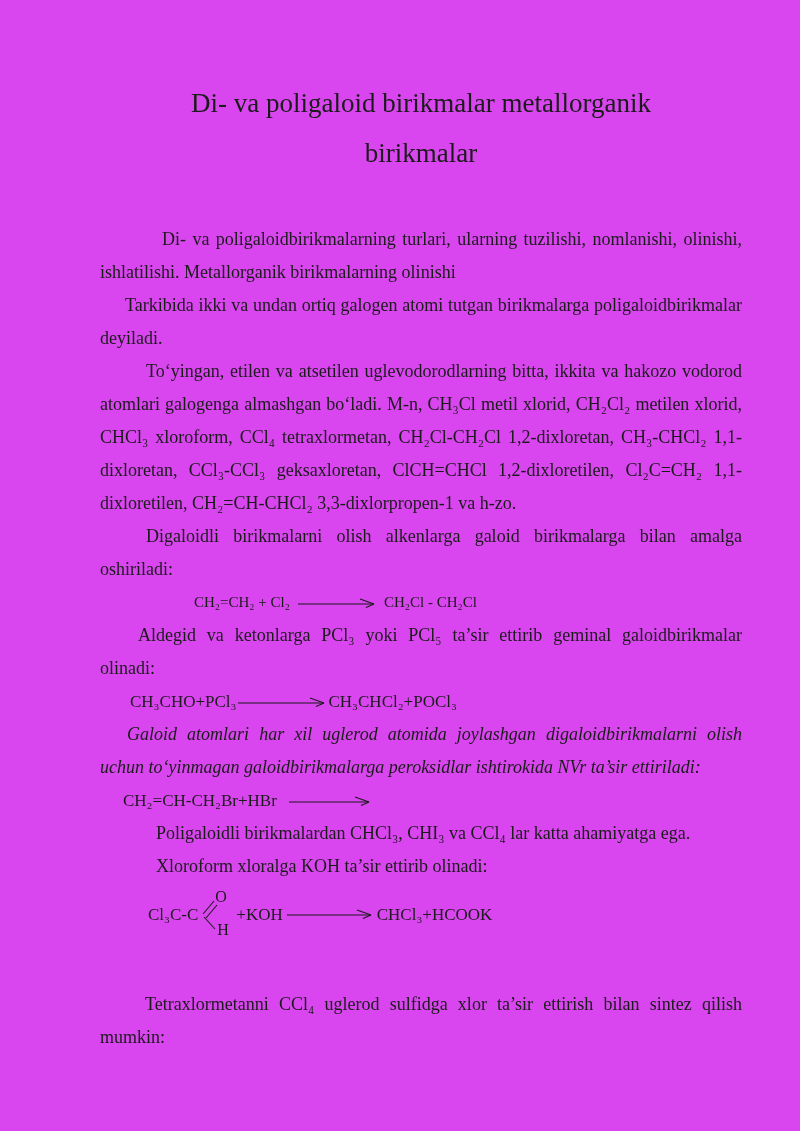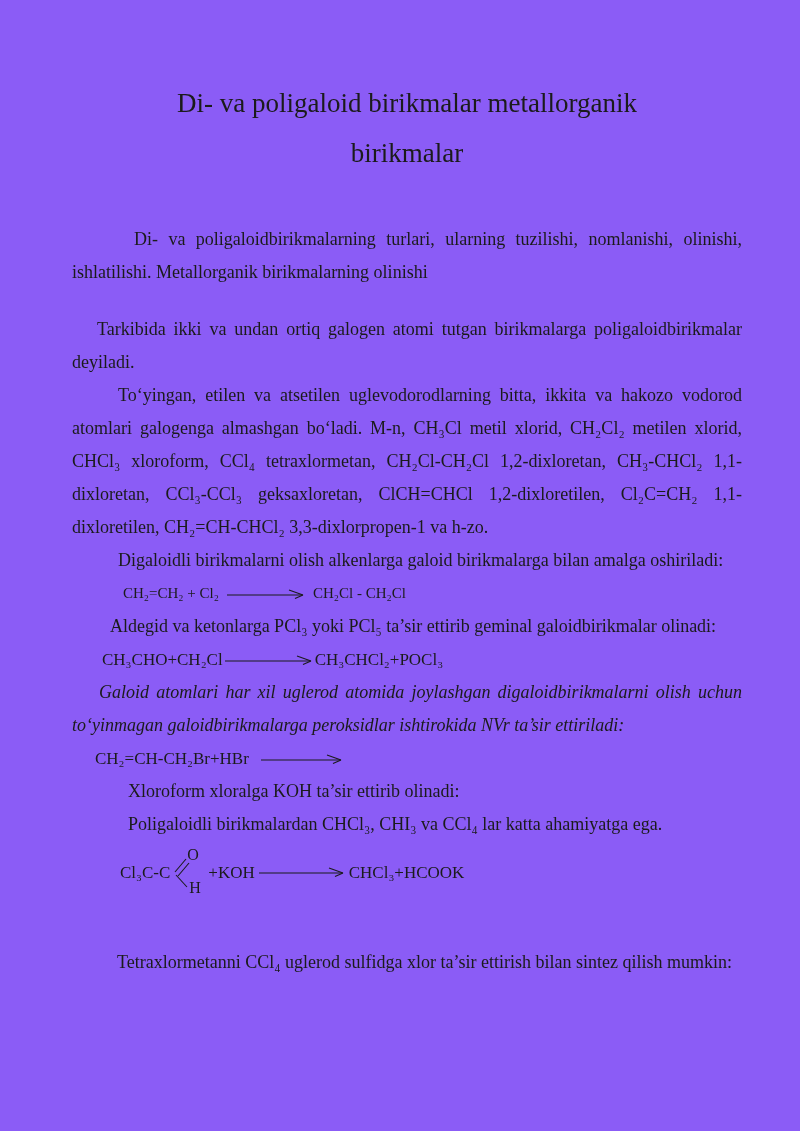--- a/index.html
+++ b/index.html
@@ -1,47 +1,47 @@
 <!DOCTYPE html>
 <html><head>
 <meta charset="utf-8">
 <style>
   html, body { margin:0; padding:0; background:#ffffff; }
   .page {
     position:relative;
     width:800px; height:1131px;
     box-sizing:border-box;
-    background:#8b5cf6;
-    padding:78px 58px 0 72px;
+    background:#d946ef;
+    padding:78px 58px 0 100px;
     font-family:"Liberation Serif","DejaVu Serif",serif;
     color:#1b1b1b;
     overflow:hidden;
   }
   .doc-title {
     font-size:27px; font-weight:400; line-height:50px;
     text-align:center; margin:0 0 45px 0;
   }
   .doc-title .tl { display:block; }
   .para {
     margin:0; font-size:18px; line-height:33px;
     text-align:justify;
   }
-  .i25 { text-indent:25px;margin-top:24px; }
+  .i25 { text-indent:25px; }
   .i27 { text-indent:27px;font-style:italic; }
   .i38 { text-indent:38px; }
   .i43 { text-indent:43px; }
   .i45 { text-indent:45px;margin-top:45px; }
   .i46 { text-indent:46px; }
   .i56 { text-indent:56px; }
   .i62 { text-indent:62px; }
   .eq {
     display:flex; align-items:center; line-height:33px;
     white-space:pre; margin:0;
   }
-  .eq1 { margin-left:51px; font-size:15px; gap:8px; }
+  .eq1 { margin-left:94px; font-size:15px; gap:8px; }
   .eq2 { margin-left:30px;  font-size:17px; gap:2px; }
   .eq3 { margin-left:23px;  font-size:17px; gap:12px; }
   .eq4 { margin-left:48px;  font-size:17px; gap:4px; height:58px; margin-top:2px; margin-bottom:2px; }
   .arrow { flex:0 0 auto; display:block; }
   .struct { position:relative; width:30px; height:52px; flex:0 0 auto; }
   .struct svg { position:absolute; left:0; top:0; }
   .atom { position:absolute; font-size:16px; line-height:16px; }
   .atom-o { top:1px; left:13px; }
   .atom-h { top:34px; left:15px; }
 </style>
@@ -66,42 +66,42 @@
       <line x1="0" y1="8" x2="75" y2="8" stroke="#1b1b1b" stroke-width="1.1"></line>
       <line x1="62" y1="3" x2="76" y2="8" stroke="#1b1b1b" stroke-width="1.1"></line>
       <line x1="68" y1="11.5" x2="76" y2="8" stroke="#1b1b1b" stroke-width="1.1"></line>
     </svg>
     <span>CH₂Cl - CH₂Cl</span>
   </div>
 
   <p class="para i38">Aldegid va ketonlarga PCl₃ yoki PCl₅ ta’sir ettirib geminal galoidbirikmalar olinadi:</p>
 
   <div class="eq eq2">
-    <span>CH₃CHO+CH₂Cl</span>
+    <span>CH₃CHO+PCl₃</span>
     <svg class="arrow" width="88" height="14" viewBox="0 0 88 14">
       <line x1="0" y1="8" x2="85" y2="8" stroke="#1b1b1b" stroke-width="1.1"></line>
       <line x1="72" y1="3" x2="86" y2="8" stroke="#1b1b1b" stroke-width="1.1"></line>
       <line x1="78" y1="11.5" x2="86" y2="8" stroke="#1b1b1b" stroke-width="1.1"></line>
     </svg>
     <span>CH₃CHCl₂+POCl₃</span>
   </div>
 
   <p class="para i27">Galoid atomlari har xil uglerod atomida joylashgan digaloidbirikmalarni olish uchun to‘yinmagan galoidbirikmalarga peroksidlar ishtirokida NVr ta’sir ettiriladi:</p>
 
   <div class="eq eq3">
     <span>CH₂=CH-CH₂Br+HBr</span>
     <svg class="arrow" width="82" height="14" viewBox="0 0 82 14">
       <line x1="0" y1="8" x2="79" y2="8" stroke="#1b1b1b" stroke-width="1.1"></line>
       <line x1="66" y1="3" x2="80" y2="8" stroke="#1b1b1b" stroke-width="1.1"></line>
       <line x1="72" y1="11.5" x2="80" y2="8" stroke="#1b1b1b" stroke-width="1.1"></line>
     </svg>
   </div>
 
+  <p class="para i56">Poligaloidli birikmalardan CHCl₃, CHI₃ va CCl₄ lar katta ahamiyatga ega.</p>
   <p class="para i56">Xloroform xloralga KOH ta’sir ettirib olinadi:</p>
-  <p class="para i56">Poligaloidli birikmalardan CHCl₃, CHI₃ va CCl₄ lar katta ahamiyatga ega.</p>
 
   <div class="eq eq4">
     <span>Cl₃C-C</span>
     <span class="struct">
       <svg width="30" height="52" viewBox="0 0 30 52">
         <line x1="1" y1="26" x2="12" y2="13" stroke="#1b1b1b" stroke-width="1.1"></line>
         <line x1="4" y1="30" x2="15" y2="17" stroke="#1b1b1b" stroke-width="1.1"></line>
         <line x1="2" y1="29" x2="13" y2="41" stroke="#1b1b1b" stroke-width="1.1"></line>
       </svg>
       <span class="atom atom-o">O</span>

